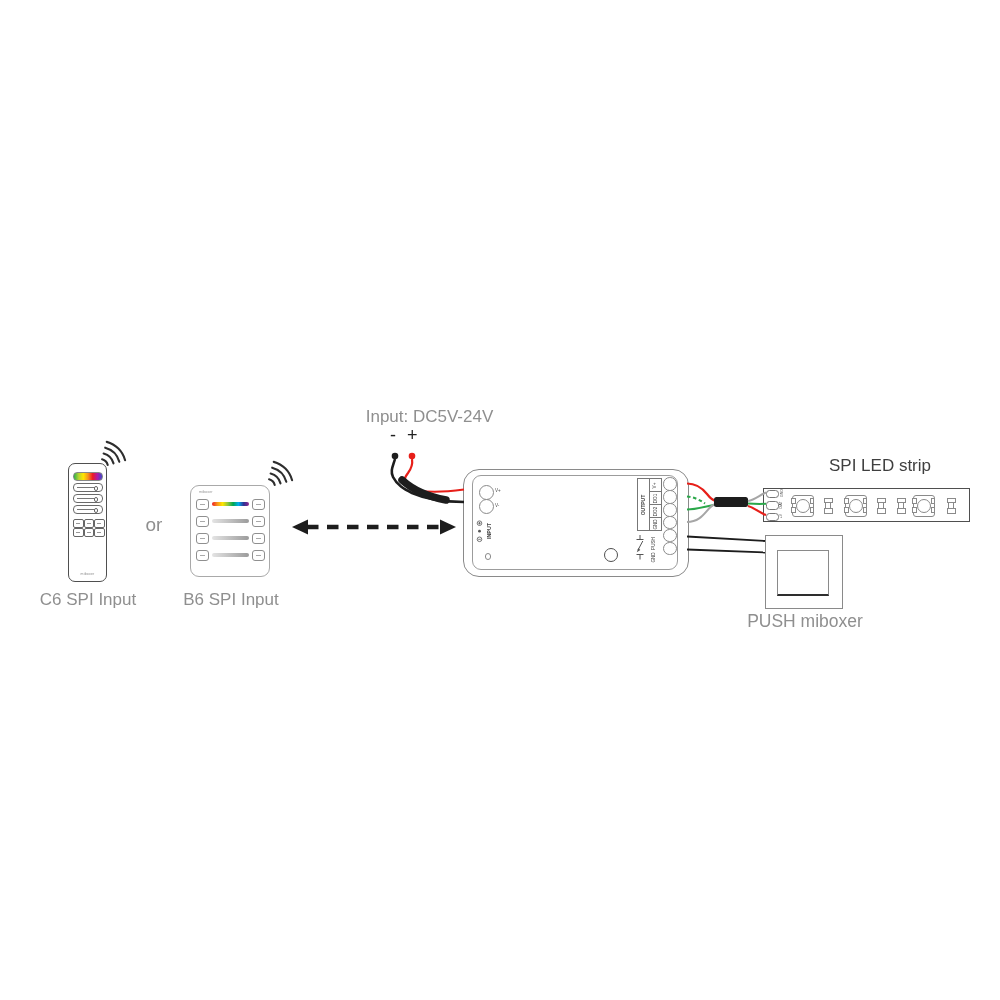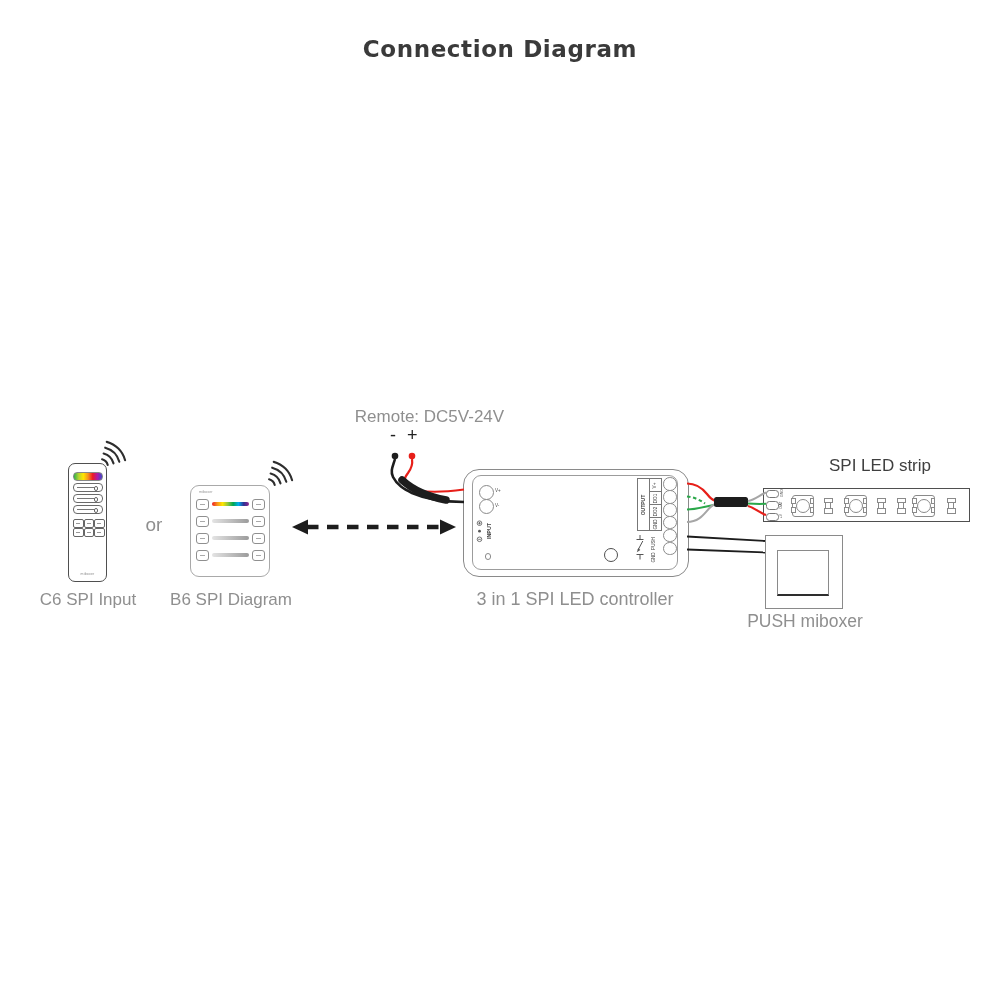--- a/index.html
+++ b/index.html
@@ -67,21 +67,20 @@
   .pswitch .inner{position:absolute;left:11px;top:14px;width:50px;height:43px;border:1.3px solid #8a8a8a;border-bottom:2.6px solid #2e2e2e;}
   
   .polarity{position:absolute;color:#222;font-size:18px;font-weight:400;}
   .wires{position:absolute;left:0;top:0;pointer-events:none;}
 </style>
 </head>
 <body>
 
 <div class="canvas">
 
-  <div class="title">Connection Diagram</div>
 
   <svg class="abs" style="left:96px;top:431px" width="40" height="40" viewBox="0 0 40 40">
     <g fill="none" stroke="#2e2e2e" stroke-width="2.1" stroke-linecap="round">
       <path d="M6.07,28.27 A8,8 0 0 1 11.73,33.93"></path>
       <path d="M7.62,22.48 A14,14 0 0 1 17.52,32.38"></path>
       <path d="M9.18,16.68 A20,20 0 0 1 23.32,30.82"></path>
       <path d="M10.73,10.88 A26,26 0 0 1 29.11,29.27"></path>
     </g>
   </svg>
   <div class="c6-body">
@@ -163,23 +162,23 @@
           <i></i>
         </span>
       <span class="bslider gray"></span>
       <span class="bbtn" style="left:61px">
           <i></i>
         </span>
     </div>
   </div>
 
   <div class="cap" style="left:18px;top:590px;width:140px">C6 SPI Input</div>
-  <div class="cap" style="left:161px;top:590px;width:140px">B6 SPI Diagram</div>
-
-  <div class="cap" style="left:352px;top:407px;width:155px">Remote: DC5V-24V</div>
+  <div class="cap" style="left:161px;top:590px;width:140px">B6 SPI Input</div>
+
+  <div class="cap" style="left:352px;top:407px;width:155px">Input: DC5V-24V</div>
   <div class="polarity" style="left:390px;top:425px">-</div>
   <div class="polarity" style="left:407px;top:425px">+</div>
 
   <div class="ctrl">
     <div class="ctrl-face"></div>
     <div class="term" style="left:14.5px;top:14.5px;width:13px;height:13px"></div>
     <div class="term" style="left:14.5px;top:28.5px;width:13px;height:13px"></div>
     <span class="tlabel abs" style="left:31px;top:18px">V+</span>
     <span class="tlabel abs" style="left:31px;top:32.5px">V-</span>
 
@@ -236,21 +235,20 @@
       <span style="font-size:4.6px">GND</span>
     </div>
 
     <div class="term" style="left:199.2px;top:7.2px;width:11.5px;height:11.5px"></div>
     <div class="term" style="left:199.2px;top:20.2px;width:11.5px;height:11.5px"></div>
     <div class="term" style="left:199.2px;top:33.2px;width:11.5px;height:11.5px"></div>
     <div class="term" style="left:199.2px;top:45.7px;width:11.5px;height:11.5px"></div>
     <div class="term" style="left:199.2px;top:58.7px;width:11.5px;height:11.5px"></div>
     <div class="term" style="left:199.2px;top:71.7px;width:11.5px;height:11.5px"></div>
   </div>
-  <div class="cap" style="left:460px;top:589px;width:230px;font-size:18px">3 in 1 SPI LED controller</div>
 
   <div class="cap dark" style="left:795px;top:456px;width:170px">SPI LED strip</div>
   <div class="strip">
     <div class="padov" style="top:0.8px"></div>
     <div class="padov" style="top:12.2px"></div>
     <div class="padov" style="top:23.6px"></div>
     <div class="rot" style="left:17.5px;top:4px">
         <span class="padlbl">GND</span>
       </div>
     <div class="rot" style="left:17.5px;top:15.5px">

